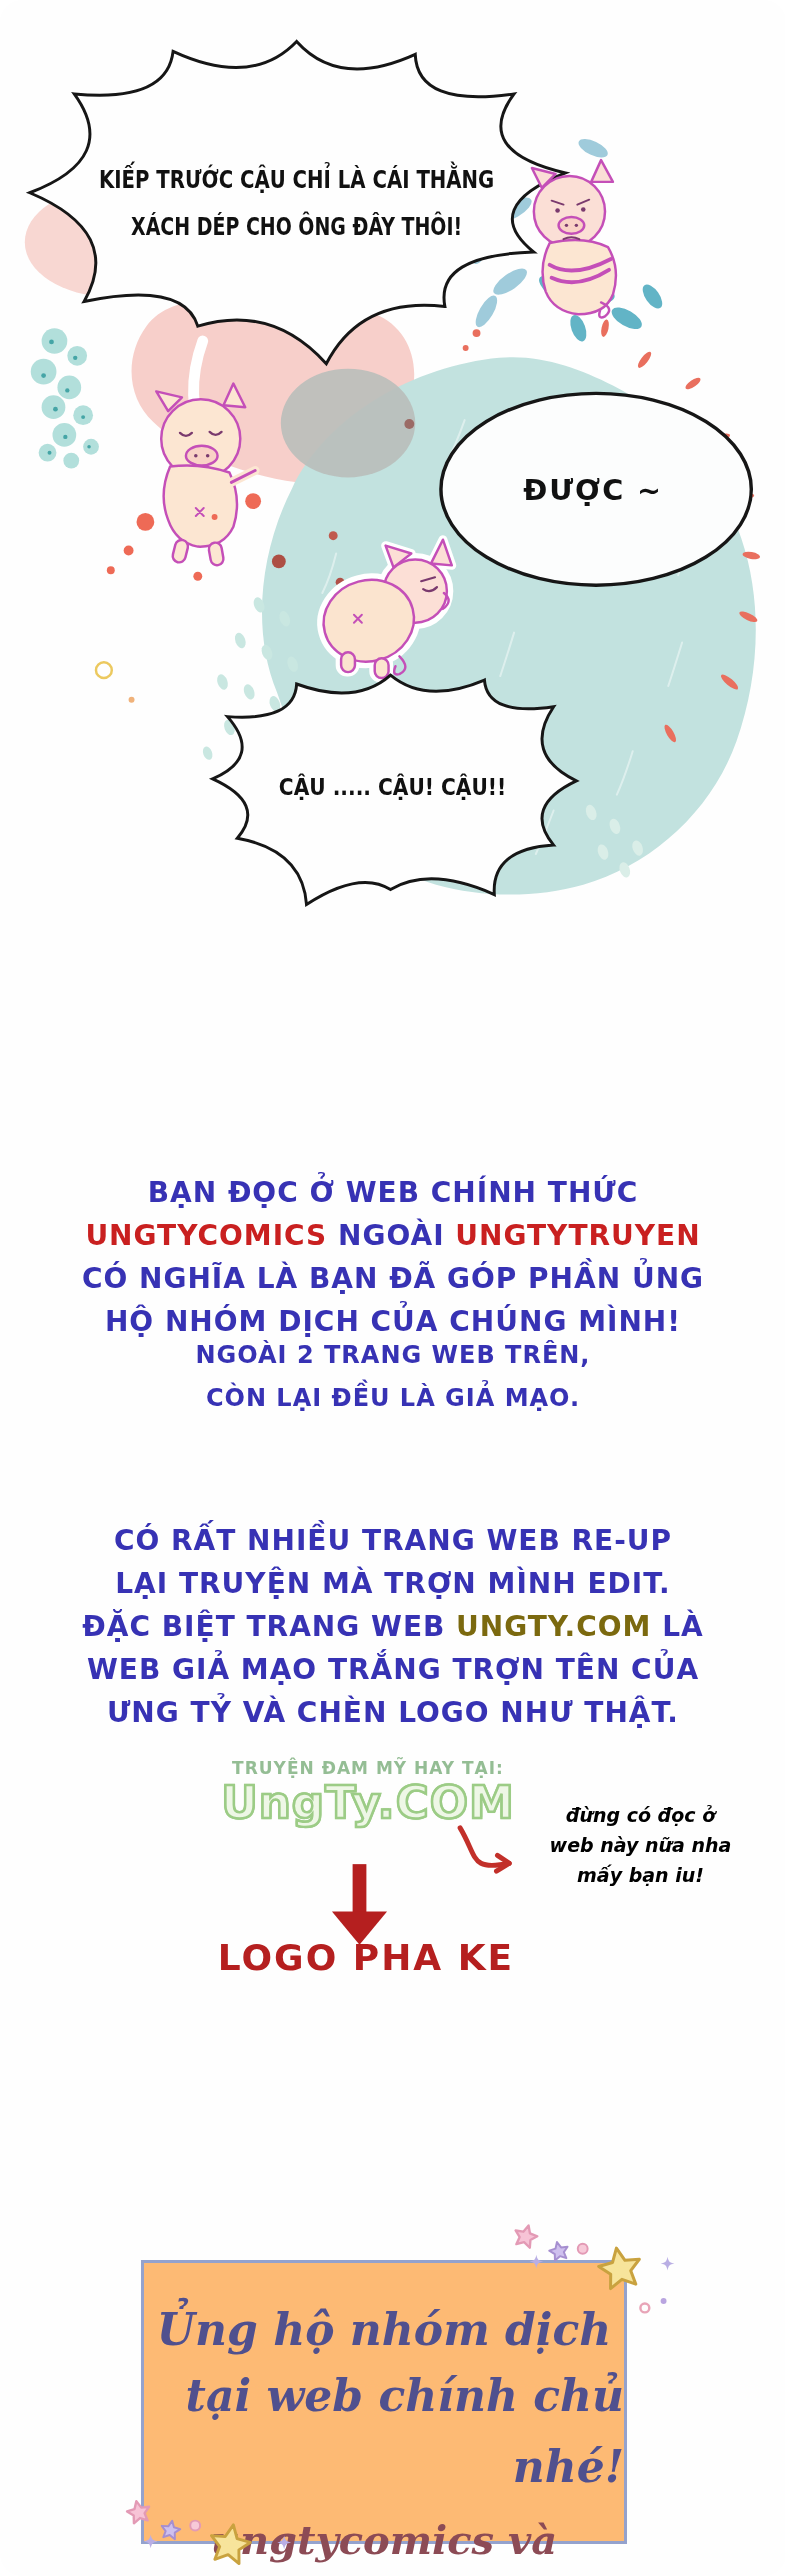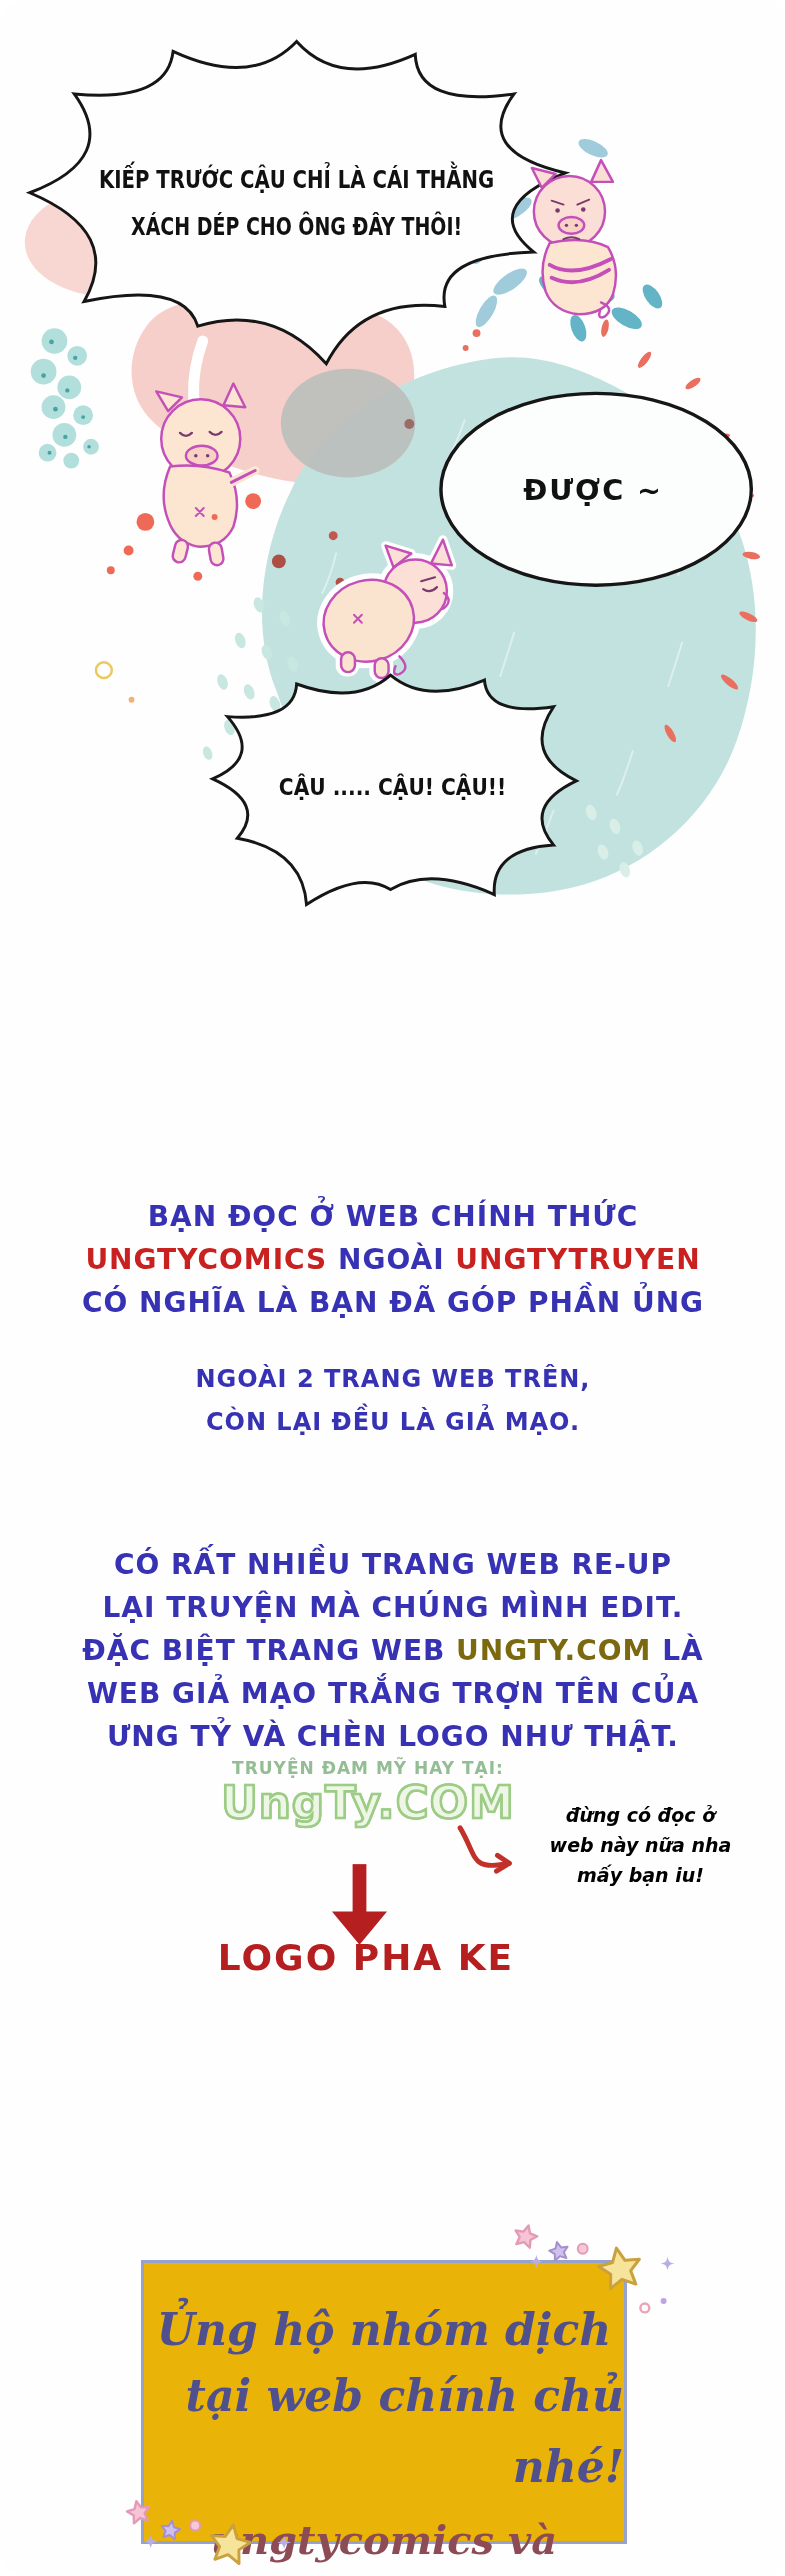--- a/index.html
+++ b/index.html
@@ -2,21 +2,21 @@
 <html><head>
 <meta charset="utf-8">
 <style>
   html,body{margin:0;padding:0;background:#ffffff;}
   .page{position:relative;width:786px;height:2576px;background:#fefefe;overflow:hidden;
         font-family:"DejaVu Sans",sans-serif;border-radius:22px;}
   svg text{font-family:"DejaVu Sans",sans-serif;}
 
   .art{position:absolute;left:0;top:0;}
 
-  .para{position:absolute;left:0;width:786px;text-align:center;font-weight:bold;margin-top:24px;}
+  .para{position:absolute;left:0;width:786px;text-align:center;font-weight:bold;}
   .para .ln{display:block;}
   .p-blue{color:#3732b4;}
   .p1{top:1171px;font-size:28px;line-height:43px;letter-spacing:1px;}
   .p2{top:1334px;font-size:24px;line-height:43px;letter-spacing:1px;}
   .p3{top:1519px;font-size:28px;line-height:43px;letter-spacing:1px;}
   .site-red{color:#c92020;}
   .site-olive{color:#7b690f;}
 
   .logo-tagline{position:absolute;left:-25px;top:1758px;width:786px;text-align:center;
     font-size:17px;font-weight:bold;letter-spacing:1px;color:#94bd94;}
@@ -28,21 +28,21 @@
   .note-orange{position:absolute;left:526px;top:1800px;width:229px;text-align:center;
     font-size:19px;line-height:30px;font-weight:bold;font-style:italic;color:#000000;}
   .arrow-curved{position:absolute;left:450px;top:1820px;}
   .arrow-down{position:absolute;left:328px;top:1862px;}
   .logo-caption{position:absolute;left:-27px;top:1937px;width:786px;text-align:center;
     font-size:36px;font-weight:bold;letter-spacing:2px;color:#b51f1f;}
 
   .thanks{top:2087px;font-size:28px;line-height:44px;letter-spacing:1px;}
 
   .footer-box{position:absolute;left:141px;top:2260px;width:480px;height:278px;
-    border:3px solid #94a2cd;background:#eab308;text-align:center;}
+    border:3px solid #94a2cd;background:#fdba74;text-align:center;}
   .fb-line{font-family:"DejaVu Serif",serif;font-style:italic;font-weight:bold;}
   .fb1{margin-top:36px;font-size:44px;line-height:61px;color:#50508e;}
   .fb2{font-size:44px;line-height:71px;color:#50508e;text-align:right;}
   .fb3{font-size:40px;line-height:75px;color:#8c4b55;}
   .stars{position:absolute;z-index:5;}
 </style>
 </head>
 <body>
 
 <div class="page">
@@ -248,30 +248,31 @@
   </svg>
 
   <div class="para p1 p-blue">
     <span class="ln">BẠN ĐỌC Ở WEB CHÍNH THỨC</span>
     <span class="ln">
       <span class="site-red">UNGTYCOMICS</span>
       <span>NGOÀI</span>
       <span class="site-red">UNGTYTRUYEN</span>
     </span>
     <span class="ln">CÓ NGHĨA LÀ BẠN ĐÃ GÓP PHẦN ỦNG</span>
+    <span class="ln">HỘ NHÓM DỊCH CỦA CHÚNG MÌNH!</span>
   </div>
 
   <div class="para p2 p-blue">
     <span class="ln">NGOÀI 2 TRANG WEB TRÊN,</span>
     <span class="ln">CÒN LẠI ĐỀU LÀ GIẢ MẠO.</span>
   </div>
 
   <div class="para p3 p-blue">
     <span class="ln">CÓ RẤT NHIỀU TRANG WEB RE-UP</span>
-    <span class="ln">LẠI TRUYỆN MÀ CHÚNG MÌNH EDIT.</span>
+    <span class="ln">LẠI TRUYỆN MÀ TRỢN MÌNH EDIT.</span>
     <span class="ln">
       <span>ĐẶC BIỆT TRANG WEB</span>
       <span class="site-olive">UNGTY.COM</span>
       <span>LÀ</span>
     </span>
     <span class="ln">WEB GIẢ MẠO TRẮNG TRỢN TÊN CỦA</span>
     <span class="ln">ƯNG TỶ VÀ CHÈN LOGO NHƯ THẬT.</span>
   </div>
 
   <div class="logo-tagline">TRUYỆN ĐAM MỸ HAY TẠI:</div>

